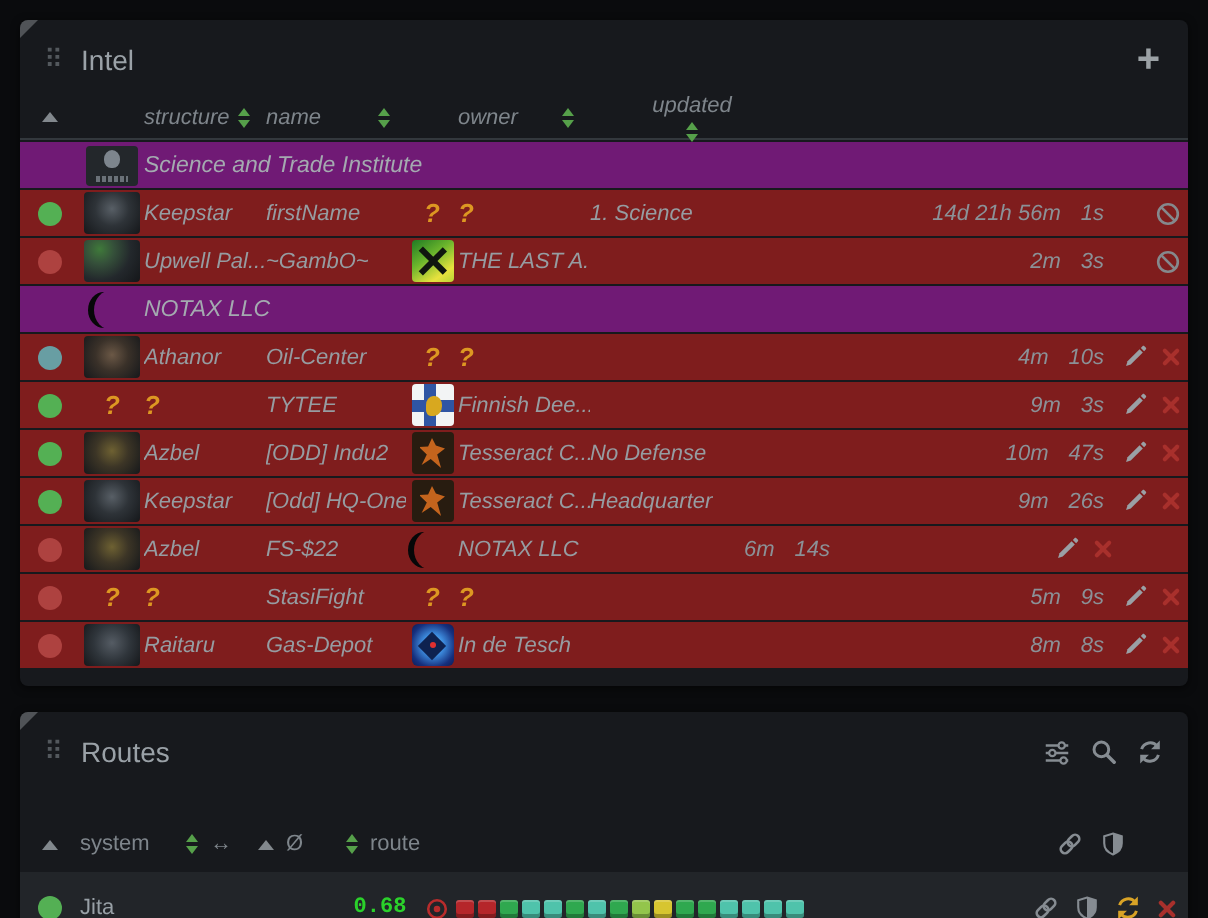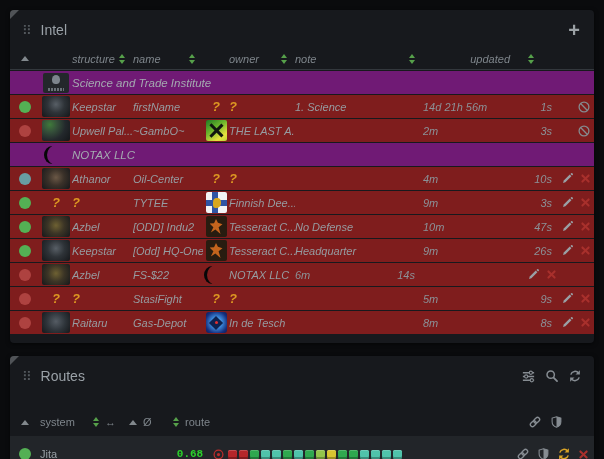--- a/index.html
+++ b/index.html
@@ -28,35 +28,35 @@
   
   .sortpair{display:inline-flex;flex-direction:column;gap:2px;}
   .tri-up{width:0;height:0;border-left:3px solid transparent;border-right:3px solid transparent;border-bottom:4px solid #56a04a;}
   .tri-down{width:0;height:0;border-left:3px solid transparent;border-right:3px solid transparent;border-top:4px solid #56a04a;}
   .tri-asc{width:0;height:0;border-left:4px solid transparent;border-right:4px solid transparent;border-bottom:5px solid #82888d;}
 
   
   .i-grid{display:grid;grid-template-columns:30px 32px 61px 70px 26px 66px 128px 1fr 34px;align-items:center;font-style:italic;}
   .i-head{height:21px;margin:2px 0 0 0;border-bottom:1px solid #33383d;color:#7e858b;font-size:11px;}
   .hcell{display:flex;align-items:center;justify-content:space-between;padding-right:8px;overflow:hidden;}
-  .hcell.right{justify-content:flex-end;gap:18px;padding-right:26px;}
+  .hcell.right{justify-content:flex-end;gap:2px;padding-right:26px;flex-direction:column;}
   .cellc{display:flex;align-items:center;justify-content:center;}
   .i-row{height:23px;margin-top:1px;background:#7f1d1d;font-size:11px;color:#969ca1;cursor:pointer;}
   .i-row .txt{overflow:hidden;white-space:nowrap;padding-right:4px;}
   .group-row{background:#701a75;color:#a4aab0;}
   .gname{grid-column:3 / 9;overflow:hidden;white-space:nowrap;font-size:11.5px;}
   .dot{width:12px;height:12px;border-radius:50%;}
   .qmark{color:#dd9722;font-weight:bold;font-size:13px;line-height:1;}
   .thumb{width:28px;height:21px;border-radius:2px;}
   .th-keepstar{background:radial-gradient(circle at 50% 40%,#585f66 0%,#2e3338 45%,#15171a 100%);}
   .th-upwell{background:radial-gradient(circle at 28% 22%,#3f7a3a 0%,#35503a 28%,#23282c 60%,#141619 100%);}
   .th-athanor{background:radial-gradient(circle at 50% 45%,#6b5846 0%,#3a3129 45%,#16181b 100%);}
   .th-azbel{background:radial-gradient(circle at 50% 45%,#6e6132 0%,#3c3526 45%,#16181b 100%);}
   .th-raitaru{background:radial-gradient(circle at 50% 45%,#555c64 0%,#2f353b 50%,#15171a 100%);}
-  .updated{display:flex;justify-content:space-between;align-items:center;gap:10px;padding-right:8px;font-size:11px;color:#8b9197;}
+  .updated{display:flex;justify-content:flex-end;align-items:center;gap:10px;padding-right:8px;font-size:11px;color:#8b9197;}
   .actions{display:flex;justify-content:flex-end;align-items:center;gap:6px;padding-right:3px;}
 
   
   .glogo{position:relative;display:inline-block;}
   .glogo.sti{width:26px;height:20px;background:#23272b;border-radius:2px;}
   .glogo.sti::before{content:'';position:absolute;left:9px;top:2px;width:8px;height:9px;background:#7d858d;border-radius:50% 50% 45% 45%;}
   .glogo.sti::after{content:'';position:absolute;left:5px;bottom:2px;width:16px;height:3px;
       background:repeating-linear-gradient(90deg,#6a7178 0 2px,transparent 2px 3px);}
   .crescent{width:18px;height:20px;position:relative;}
   .crescent::before{content:'';position:absolute;inset:0;border-radius:50%;box-shadow:-4px 0 0 -1px #060708;}
@@ -126,27 +126,20 @@
           </span>
       </span>
       <span></span>
       <span class="hcell">
         <span>owner</span>
         <span class="sortpair">
             <span class="tri-up"></span>
             <span class="tri-down"></span>
           </span>
       </span>
-      <span class="hcell">
-        <span>note</span>
-        <span class="sortpair">
-            <span class="tri-up"></span>
-            <span class="tri-down"></span>
-          </span>
-      </span>
       <span class="hcell right">
         <span>updated</span>
         <span class="sortpair">
             <span class="tri-up"></span>
             <span class="tri-down"></span>
           </span>
       </span>
       <span></span>
     </div>
     <div id="intel-rows">

